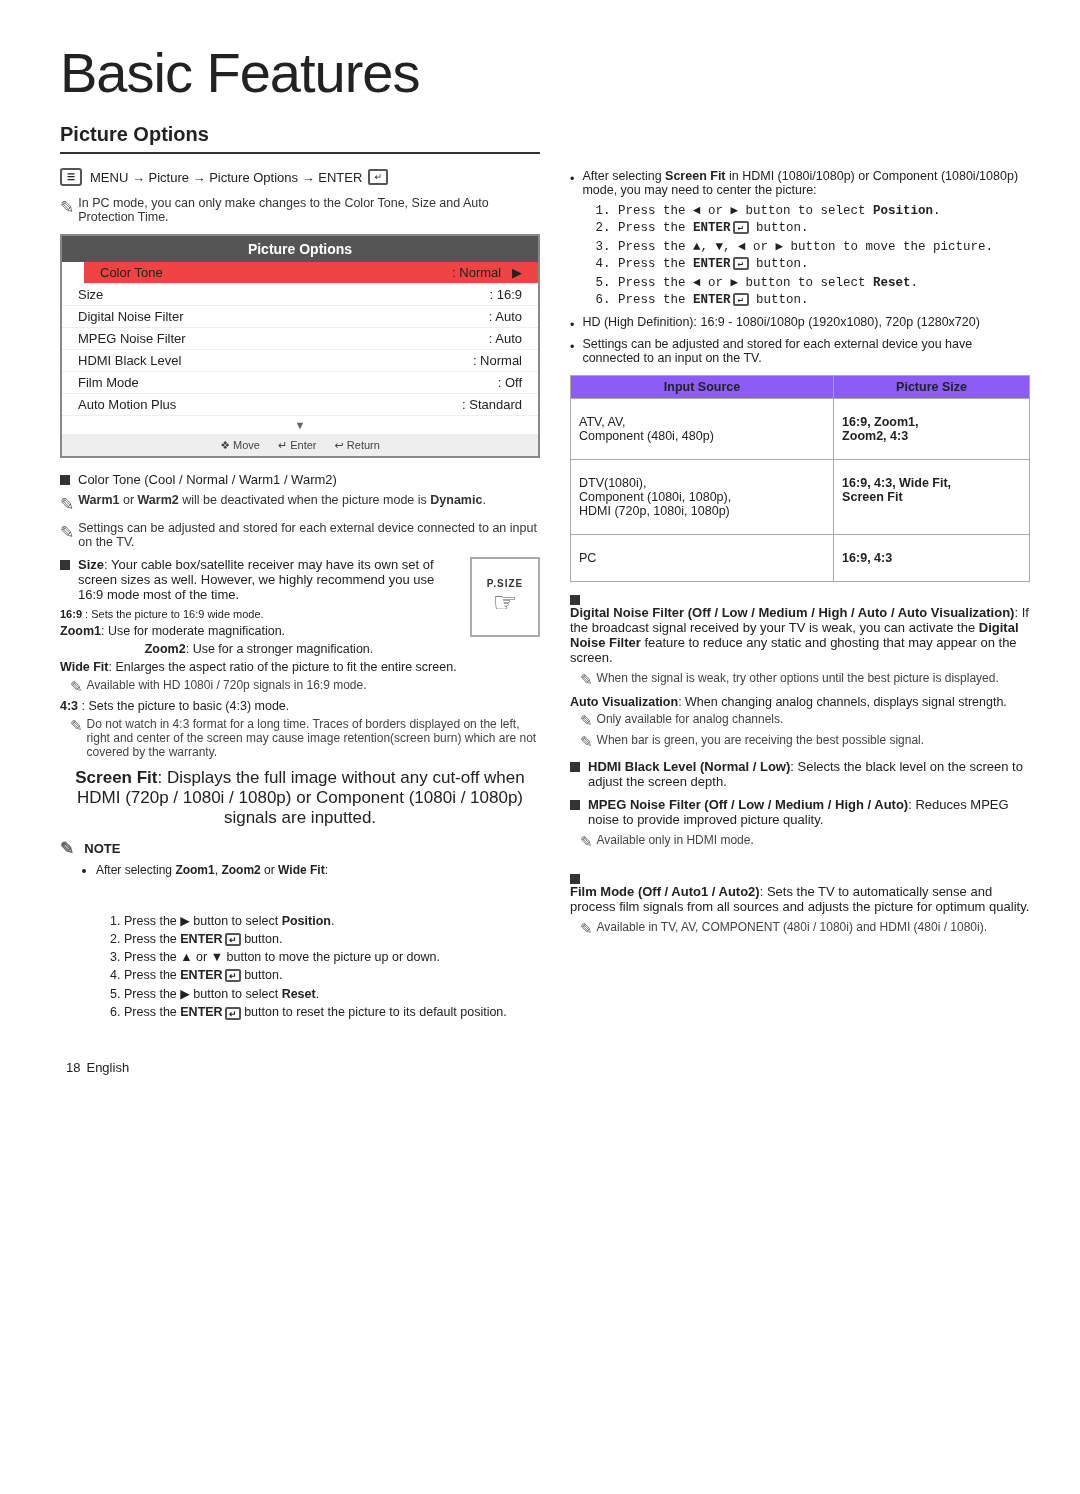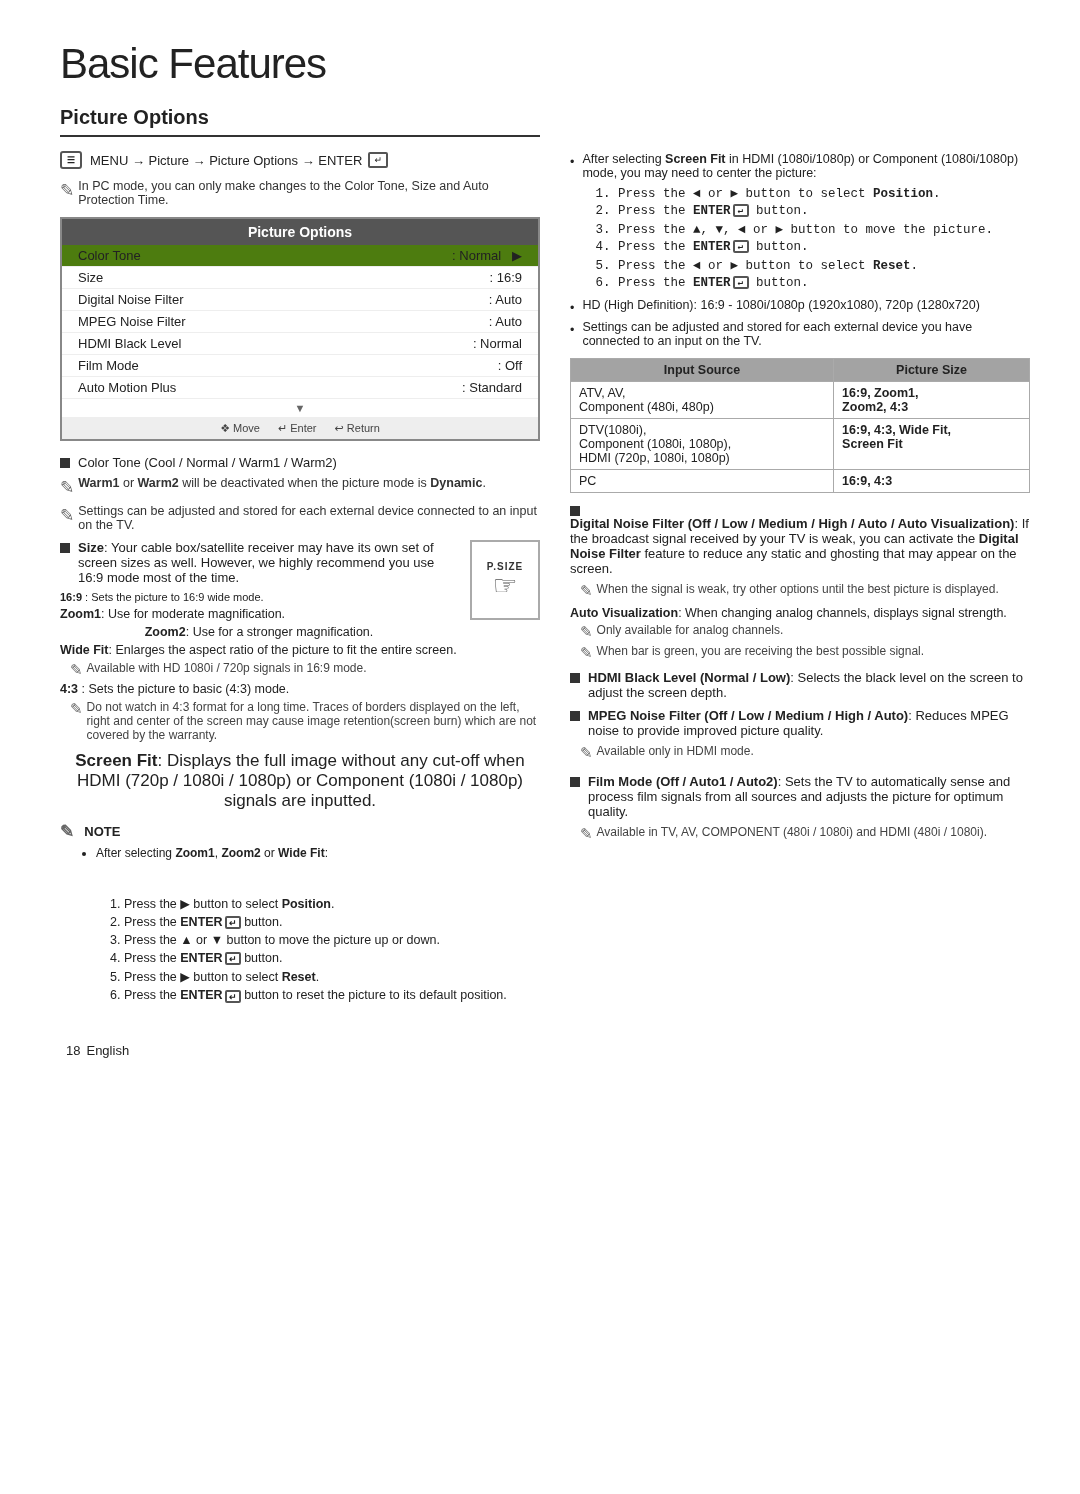--- a/index.html
+++ b/index.html
@@ -6,21 +6,21 @@
     body {
       font-family: Arial, sans-serif;
       font-size: 13px;
       color: #222;
       background: #fff;
       width: 1080px;
       min-height: 1494px;
       padding: 40px 50px 40px 60px;
     }
     .page-title {
-      font-size: 42px;
+      font-size: 56px;
       font-weight: 300;
       color: #222;
       margin-bottom: 18px;
       letter-spacing: -1px;
     }
     .section-title {
       font-size: 20px;
       font-weight: bold;
       border-bottom: 2px solid #333;
       padding-bottom: 6px;
@@ -97,21 +97,22 @@
       font-size: 14px;
     }
     .picture-options-row {
       display: flex;
       justify-content: space-between;
       padding: 3px 16px;
       border-bottom: 1px solid #eee;
       align-items: center;
     }
     .picture-options-row.selected {
-      background: #4d7c0f;
+      background: #ef4444;
+      margin-left: 22px;
     }
     .picture-options-row:last-child { border-bottom: none; }
     .picture-options-footer {
       background: #eee;
       display: flex;
       justify-content: center;
       gap: 18px;
       padding: 4px 0;
       font-size: 11px;
       color: #444;
@@ -189,28 +190,28 @@
       margin: 3px 0 3px 10px;
     }
     .sub-note .note-icon { font-size: 15px; margin-right: 4px; }
     .input-table {
       border-collapse: collapse;
       width: 100%;
       margin: 10px 0;
       font-size: 12.5px;
     }
     .input-table th {
-      background: #a3a3a3;
+      background: #8b5cf6;
       border: 1px solid #aaa;
       padding: 4px 8px;
       font-weight: bold;
     }
     .input-table td {
       border: 1px solid #aaa;
-      padding: 4px 8px;
+      padding: 16px 8px;
       vertical-align: top;
     }
     .page-number {
       font-size: 20px;
       font-weight: bold;
       margin-top: 24px;
     }
     .page-number span {
       font-size: 13px;
       font-weight: normal;
@@ -438,21 +439,21 @@
 
       <div class="right-sq" style="margin-top:8px;">
         <span class="sq"></span>
         <span><b>MPEG Noise Filter (Off / Low / Medium / High / Auto)</b>: Reduces MPEG noise to provide improved picture quality.</span>
       </div>
       <div class="sub-note">
         <span class="note-icon">✎</span>
         <span>Available only in HDMI mode.</span>
       </div>
 
-      <div class="right-sq" style="margin-top:12px;">
+      <div class="right-sq" style="margin-top:20px;flex-direction:column;">
         <span class="sq"></span>
         <span><b>Film Mode (Off / Auto1 / Auto2)</b>: Sets the TV to automatically sense and process film signals from all sources and adjusts the picture for optimum quality.</span>
       </div>
       <div class="sub-note">
         <span class="note-icon">✎</span>
         <span>Available in TV, AV, COMPONENT (480i / 1080i) and HDMI (480i / 1080i).</span>
       </div>
     </div>
   </div>
 </div>

